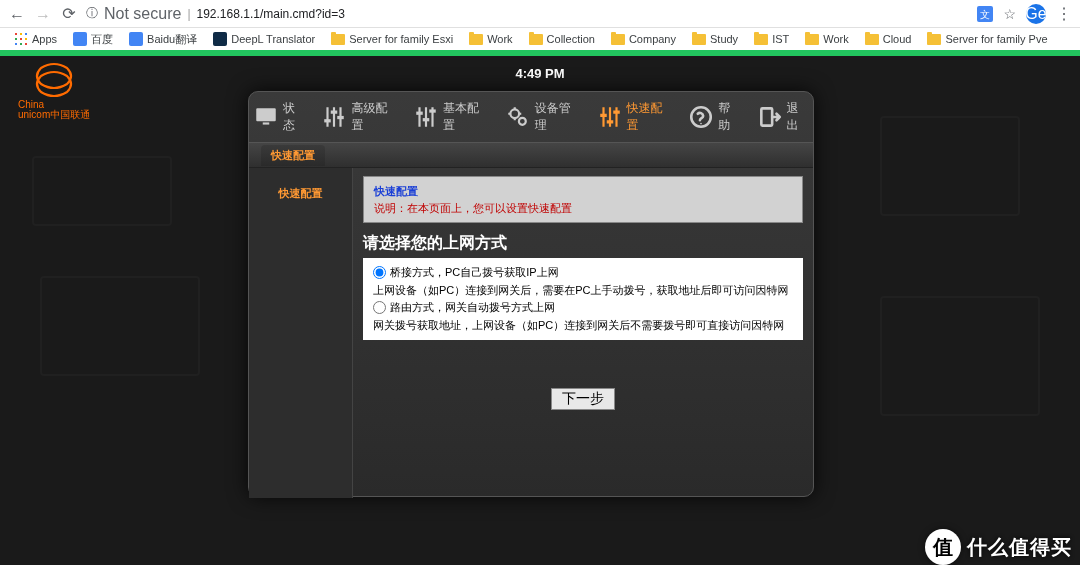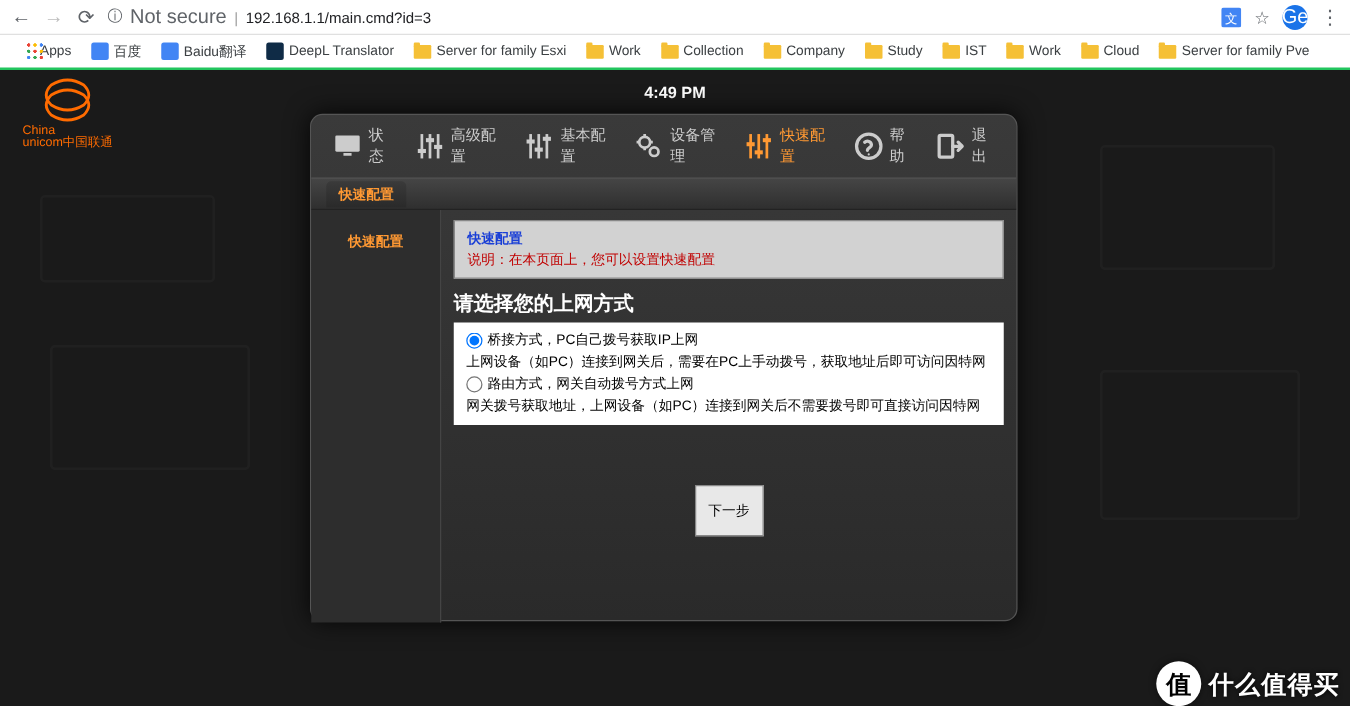--- a/index.html
+++ b/index.html
@@ -14,21 +14,21 @@
     .not-secure { color: #5f6368; font-size: 16px; }
     .url-sep { color: #9e9e9e; font-size: 12px; }
     .url-text { color: #202124; font-size: 12px; }
     .browser-right { display: flex; align-items: center; gap: 10px; margin-left: auto; }
     .ext-icon { width: 16px; height: 16px; }
     .star-icon { color: #5f6368; font-size: 14px; }
     .avatar { width: 20px; height: 20px; border-radius: 50%; background: #1a73e8; color: #fff; font-size: 16px; display: flex; align-items: center; justify-content: center; }
     .menu-dots { color: #5f6368; font-size: 16px; }
     
     
-    .bookmarks-bar { height: 28px; display: flex; align-items: center; padding: 0 8px; background: #fff; border-bottom: 2px solid #22c55e; gap: 4px; text-align: center; }
+    .bookmarks-bar { height: 28px; display: flex; align-items: center; padding: 0 8px; background: #fff; border-bottom: 6px solid #22c55e; gap: 4px; }
     .apps-btn { display: flex; align-items: center; gap: 4px; font-size: 11px; color: #3c4043; padding: 2px 6px; }
     .apps-grid { width: 14px; height: 14px; position: relative; }
     .apps-grid::before { content: ""; position: absolute; width: 14px; height: 14px; background: radial-gradient(circle at 2px 2px, #ea4335 1.2px, transparent 1.5px), radial-gradient(circle at 7px 2px, #fbbc04 1.2px, transparent 1.5px), radial-gradient(circle at 12px 2px, #4285f4 1.2px, transparent 1.5px), radial-gradient(circle at 2px 7px, #34a853 1.2px, transparent 1.5px), radial-gradient(circle at 7px 7px, #ea4335 1.2px, transparent 1.5px), radial-gradient(circle at 12px 7px, #fbbc04 1.2px, transparent 1.5px), radial-gradient(circle at 2px 12px, #4285f4 1.2px, transparent 1.5px), radial-gradient(circle at 7px 12px, #34a853 1.2px, transparent 1.5px), radial-gradient(circle at 12px 12px, #ea4335 1.2px, transparent 1.5px); }
     .bm { display: flex; align-items: center; gap: 4px; font-size: 11px; color: #3c4043; padding: 2px 6px; white-space: nowrap; }
     .bm-folder { width: 14px; height: 11px; background: #f5c036; border-radius: 1px; position: relative; }
     .bm-folder::before { content: ""; position: absolute; top: -2px; left: 0; width: 5px; height: 3px; background: #f5c036; border-radius: 1px 1px 0 0; }
     .bm-icon-blue { width: 14px; height: 14px; background: #4285f4; border-radius: 2px; }
     .bm-icon-dl { width: 14px; height: 14px; background: #0f2b46; border-radius: 2px; }
     
     
@@ -44,21 +44,21 @@
     .logo-knot svg { width: 100%; height: 100%; }
     .logo-text { white-space: nowrap; }
     
     
     .time-text { position: absolute; left: 50%; transform: translateX(-50%); top: 10px; color: #fff; font-size: 13px; font-weight: bold; }
     
     
     .panel { position: absolute; left: 248px; top: 35px; width: 566px; height: 406px; background: linear-gradient(180deg, #3a3a3a, #2a2a2a); border: 1px solid #555; border-radius: 10px; box-shadow: 0 0 20px rgba(0,0,0,0.8); }
     
     
-    .tabs { display: flex; justify-content: center; align-items: center; height: 50px; gap: 8px; padding: 0 12px; }
+    .tabs { display: flex; justify-content: center; align-items: center; height: 50px; gap: 8px; padding: 0 0; }
     .tab { display: flex; flex-direction: row; align-items: center; gap: 4px; color: #ccc; font-size: 12px; cursor: pointer; padding: 2px 4px; }
     .tab.active { color: #ff9933; }
     .tab .icon { width: 26px; height: 26px; display: flex; align-items: center; justify-content: center; }
     .tab .icon svg { width: 26px; height: 26px; }
     
     
     .breadcrumb { height: 26px; background: linear-gradient(180deg, #454545, #2f2f2f); border-top: 1px solid #555; border-bottom: 1px solid #222; display: flex; align-items: center; padding: 0 12px; }
     .crumb { color: #ff9933; font-size: 11px; font-weight: bold; padding: 3px 10px; background: linear-gradient(180deg,#3a3a3a,#2a2a2a); border-radius: 4px 4px 0 0; }
     
     
@@ -69,21 +69,21 @@
     .main { flex: 1; padding: 8px 10px; }
     .info-box { background: #d2d2d2; border: 1px solid #888; padding: 6px 10px; font-size: 11px; line-height: 1.5; }
     .info-title { color: #1a3fd6; font-weight: bold; }
     .info-desc { color: #c00000; }
     
     .section-title { color: #fff; font-weight: bold; font-size: 16px; margin-top: 10px; margin-bottom: 4px; }
     .option-box { background: #fff; padding: 6px 10px; font-size: 11px; color: #000; line-height: 1.6; }
     .opt-row { display: flex; align-items: center; gap: 4px; }
     .opt-desc { margin-left: 0; color: #000; }
     
-    .next-btn { display: block; margin: 48px auto 0; padding: 12px 10px; font-size: 11px; background: #e8e8e8; border: 1px solid #888; cursor: pointer; }
+    .next-btn { display: block; margin: 48px auto 0; padding: 1px 10px; font-size: 14px; background: #e8e8e8; border: 1px solid #888; cursor: pointer; }
     
     
     .footer { position: absolute; bottom: 4px; left: 16px; right: 16px; color: #999; font-size: 10px; display:flex; gap: 14px; opacity: 0.3; }
     
     
     .watermark { position: absolute; right: 8px; bottom: 0px; display: flex; align-items: center; gap: 6px; }
     .wm-circle { width: 36px; height: 36px; border-radius: 50%; background: #fff; color: #000; font-size: 20px; font-weight: bold; display: flex; align-items: center; justify-content: center; box-shadow: 0 0 6px rgba(0,0,0,0.5); }
     .wm-text { color: #fff; font-size: 20px; font-weight: bold; letter-spacing: 1px; text-shadow: 0 0 4px #000; }
   </style>
 </head>

